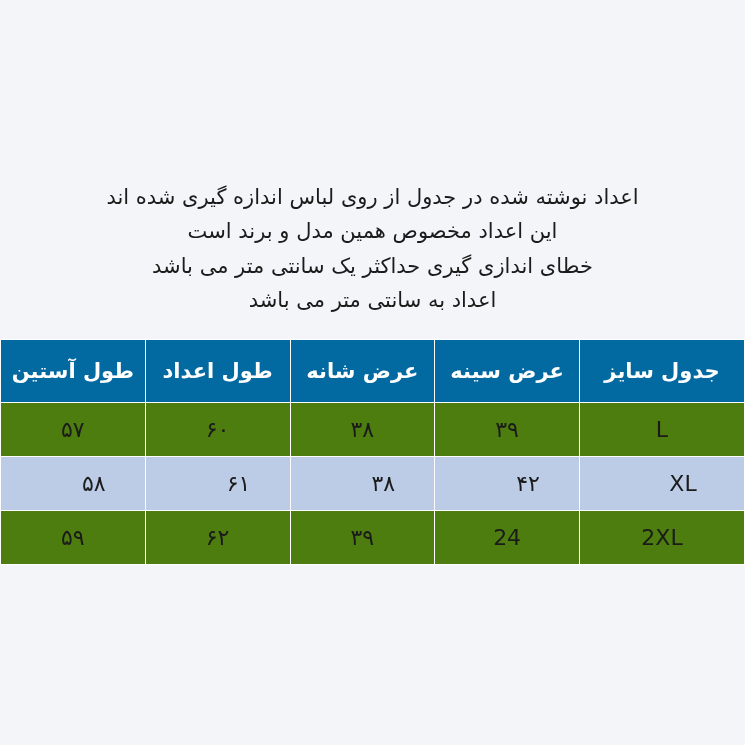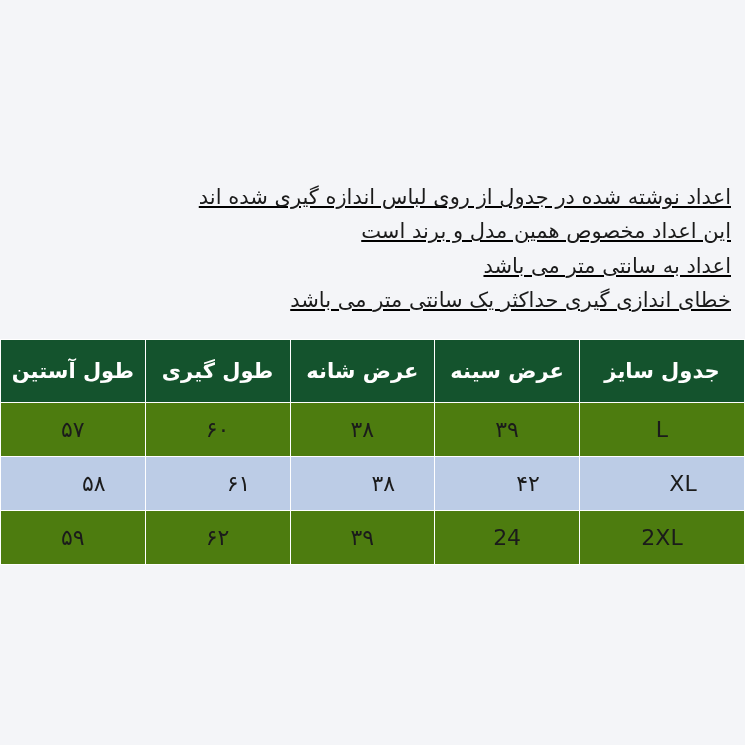--- a/index.html
+++ b/index.html
@@ -18,23 +18,22 @@
     width: 745px;
     height: 745px;
     box-sizing: border-box;
     background: #f4f5f8;
     display: flex;
     flex-direction: column;
     justify-content: center;
   }
   .notes {
     padding: 0 14px 22px 14px;
-    text-align: right;
+    text-align: center;
     direction: rtl;
-    text-decoration: underline;
   }
   .note-line {
     font-size: 21px;
     line-height: 1.62;
     color: #1b1b1b;
     font-family: "DejaVu Sans", sans-serif;
     white-space: nowrap;
   }
   table.size-table {
     border-collapse: collapse;
@@ -42,21 +41,21 @@
     table-layout: fixed;
     direction: rtl;
   }
   table.size-table th,
   table.size-table td {
     border: 1px solid #ffffff;
     text-align: center;
     font-family: "DejaVu Sans", sans-serif;
   }
   table.size-table thead th {
-    background: #14532d;
+    background: #0369a1;
     color: #ffffff;
     font-size: 21px;
     font-weight: bold;
     height: 54px;
     padding: 4px 2px;
   }
   table.size-table tbody td {
     background: #4d7c0f;
     color: #1b1b1b;
     font-size: 22px;
@@ -70,31 +69,31 @@
   .col-size { width: 160px; }
 </style>
 </head>
 <body>
 
 <div class="page">
 
   <div class="notes">
     <div class="note-line">اعداد نوشته شده در جدول از روی لباس اندازه گیری شده اند</div>
     <div class="note-line">این اعداد مخصوص همین مدل و برند است</div>
+    <div class="note-line">خطای اندازی گیری حداکثر یک سانتی متر می باشد</div>
     <div class="note-line">اعداد به سانتی متر می باشد</div>
-    <div class="note-line">خطای اندازی گیری حداکثر یک سانتی متر می باشد</div>
   </div>
 
   <table class="size-table">
     <thead>
       <tr>
         <th class="col-size">جدول سایز</th>
         <th>عرض سینه</th>
         <th>عرض شانه</th>
-        <th>طول گیری</th>
+        <th>طول اعداد</th>
         <th>طول آستین</th>
       </tr>
     </thead>
     <tbody>
       <tr>
         <td class="col-size">L</td>
         <td>۳۹</td>
         <td>۳۸</td>
         <td>۶۰</td>
         <td>۵۷</td>

